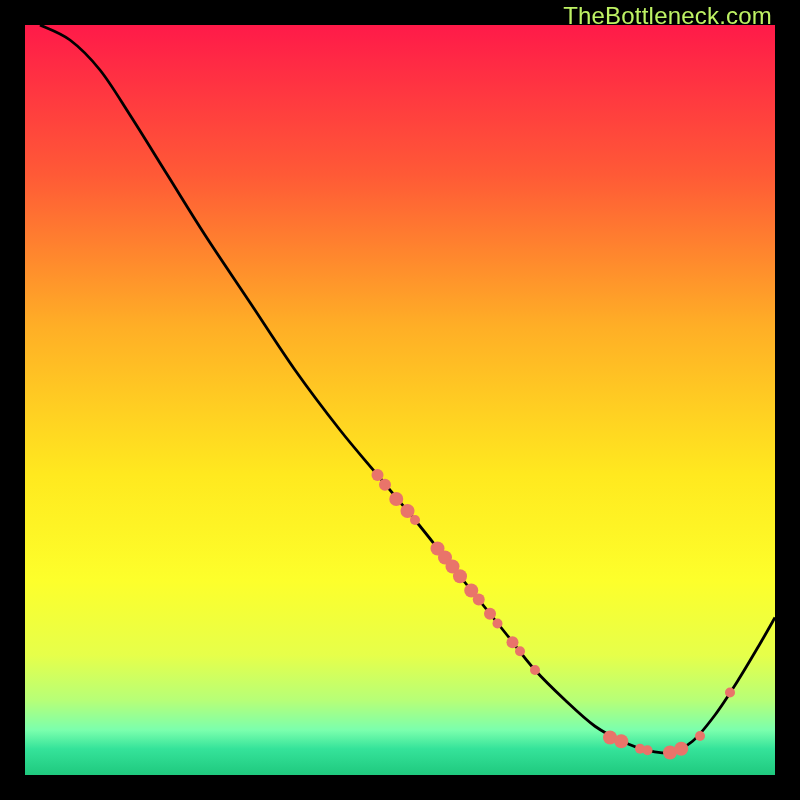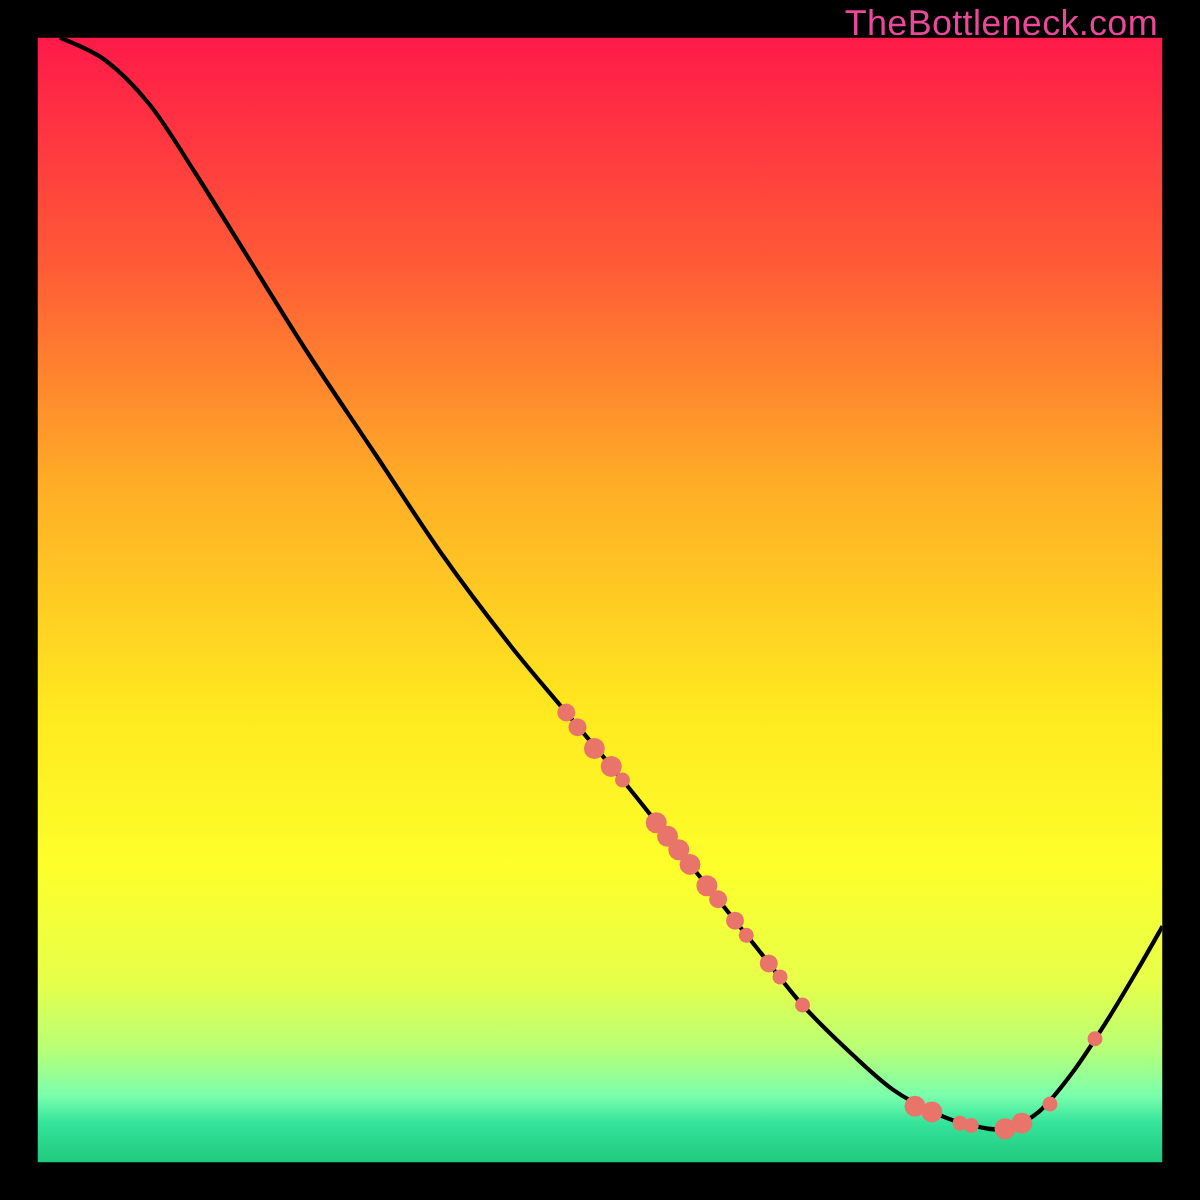--- a/index.html
+++ b/index.html
@@ -24,21 +24,21 @@
     top: 0;
     width: 750px;
     height: 750px;
   }
   .watermark {
     position: absolute;
     top: 2px;
     right: 28px;
     font-family: Arial, Helvetica, sans-serif;
     font-size: 24px;
-    color: #ec4899;
+    color: #bef264;
     letter-spacing: 0.2px;
   }
 </style>
 </head>
 <body>
 
 <div class="frame">
   <svg class="plot" viewBox="0 0 750 750" preserveAspectRatio="none">
     <defs>
       <linearGradient id="bg-grad" x1="0" y1="0" x2="0" y2="1">

